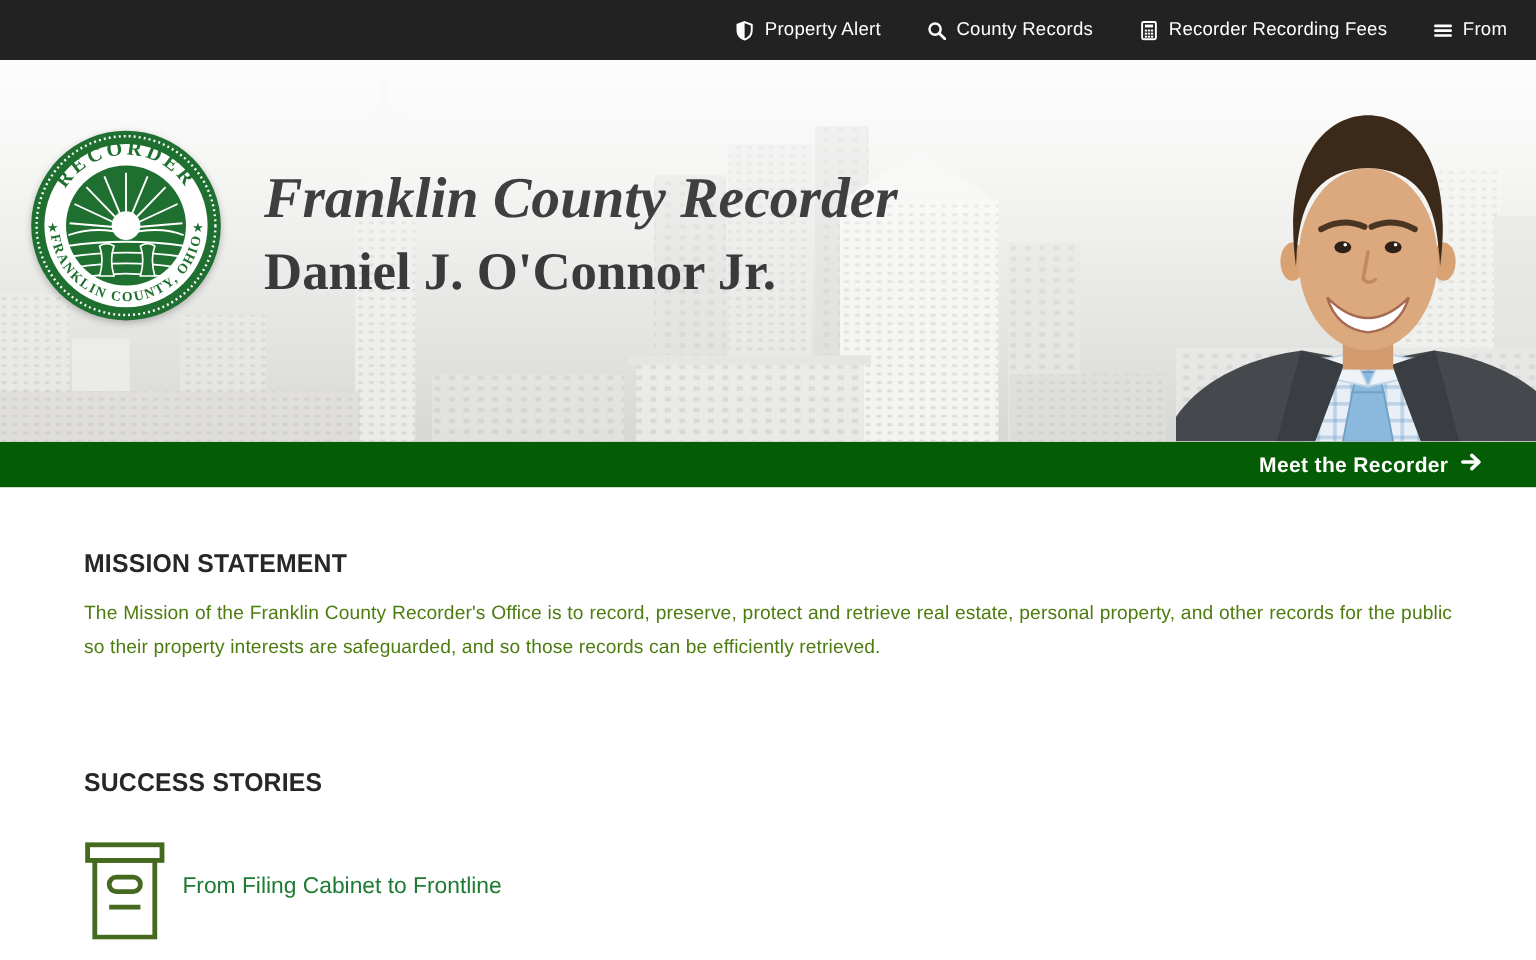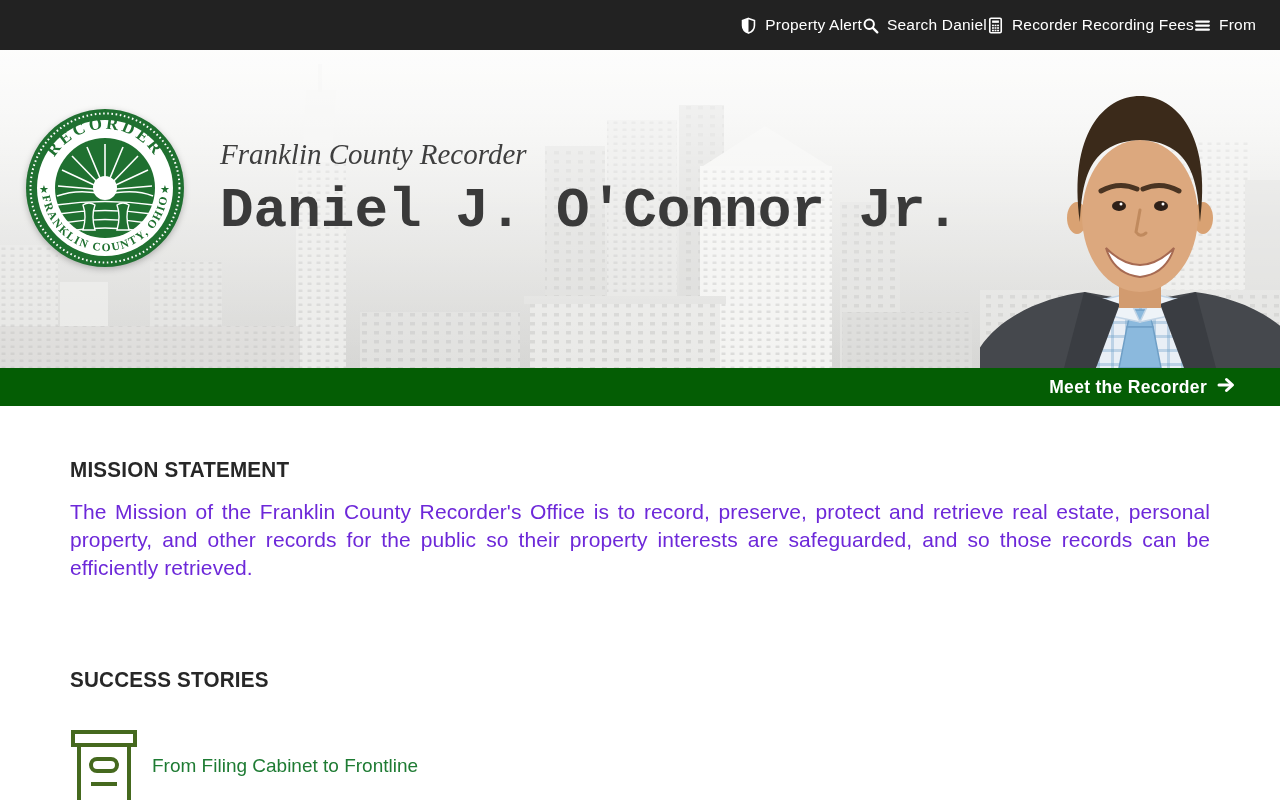--- a/index.html
+++ b/index.html
@@ -11,20 +11,21 @@
     color: #383838;
   }
 
   
   .topnav {
     height: 50px;
     background: #222222;
     display: flex;
     align-items: center;
     justify-content: flex-end;
+    gap: 38px;
     padding-right: 24px;
     padding-left: 38px;
   }
   .nav-item {
     display: flex;
     align-items: center;
     gap: 8px;
     color: #ffffff;
     font-size: 15.5px;
     font-weight: 500;
@@ -52,28 +53,28 @@
     cursor: pointer;
   }
   .hero-titles {
     position: absolute;
     left: 220px; top: 88px;
     z-index: 2;
   }
   .hero-subtitle {
     font-family: "Liberation Serif", serif;
     font-style: italic;
-    font-weight: 400;
-    font-size: 29px;
+    font-weight: 700;
+    font-size: 48px;
     color: #3f3f3f;
   }
   .hero-title {
-    font-family: Liberation Mono, monospace;
+    font-family: Liberation Serif, serif;
     font-weight: 700;
-    font-size: 56px;
+    font-size: 44px;
     color: #3a3a3a;
     margin-top: 8px;
   }
 
   
   .cta-bar {
     height: 38px;
     background: #045d04;
     display: flex;
     align-items: center;
@@ -99,23 +100,23 @@
     font-size: 21.5px;
     font-weight: 800;
     color: #272727;
     letter-spacing: .2px;
     transform: scaleX(.96);
     transform-origin: 0 50%;
   }
   .mission-heading { margin-top: 52px; margin-bottom: 15px; }
   .success-heading { margin-top: 86px; margin-bottom: 15px; }
   .body-text {
-    font-size: 21px;
+    font-size: 16px;
     line-height: 28px;
-    color: #6d28d9;
+    color: #4d7c0f;
     text-align: justify;
     letter-spacing: .1px;
   }
   .story-row {
     margin-top: 36px;
     display: flex;
     align-items: center;
     gap: 14px;
   }
   .story-link {
@@ -140,21 +141,21 @@
     </span>
     <span>Property Alert</span>
   </a>
   <a class="nav-item">
     <span>
       <svg width="17" height="17" viewBox="0 0 16 16">
         <circle cx="6.8" cy="6.8" r="4.4" fill="none" stroke="#fff" stroke-width="1.9"></circle>
         <line x1="10.2" y1="10.2" x2="14.4" y2="14.4" stroke="#fff" stroke-width="2.2" stroke-linecap="round"></line>
       </svg>
     </span>
-    <span>Search Daniel</span>
+    <span>County Records</span>
   </a>
   <a class="nav-item">
     <span>
       <svg width="17" height="17" viewBox="0 0 16 16">
         <rect x="2.6" y="1.2" width="10.8" height="13.6" rx="1.2" fill="none" stroke="#fff" stroke-width="1.5"></rect>
         <rect x="4.8" y="3.3" width="6.4" height="2.2" fill="#fff"></rect>
         <g fill="#fff">
           <rect x="4.7" y="7.2" width="1.8" height="1.5"></rect>
             <rect x="7.1" y="7.2" width="1.8" height="1.5"></rect>
             <rect x="9.5" y="7.2" width="1.8" height="1.5"></rect>

